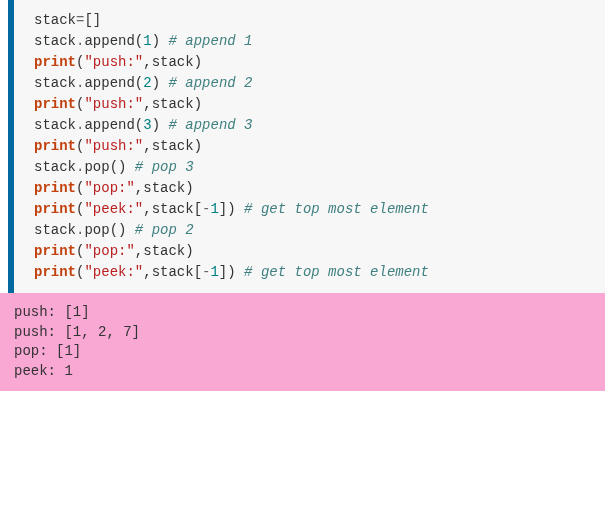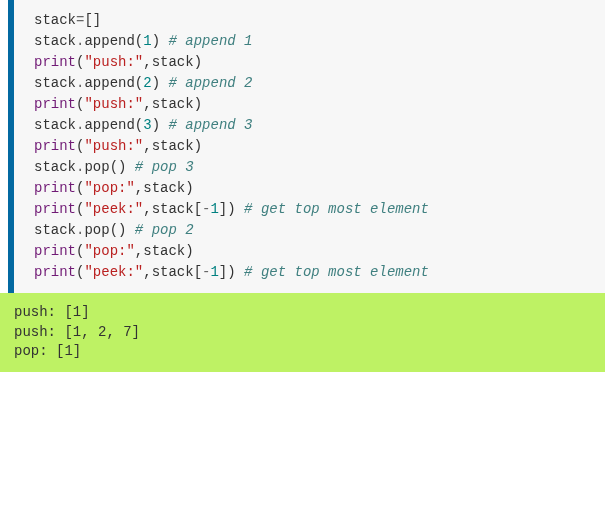--- a/index.html
+++ b/index.html
@@ -11,32 +11,32 @@
     }
     .code-block {
       background: #f7f7f7;
       padding: 10px 20px;
       border-left: 6px solid #0369a1;
       line-height: 1.5;
       white-space: pre;
       margin-left: 8px;
     }
     .output-block {
-      background: #bef264;
+      background: #f9a8d4;
       padding: 10px 14px;
       line-height: 1.4;
       white-space: pre;
       color: #333333;
     }
     .line { display: block; }
     .tok-id { color: #333333; }
     .tok-op { color: #666666; }
     .tok-punct { color: #333333; }
     .tok-num { color: #008080; }
-    .tok-func { color: #701a75; }
+    .tok-func { color: #c2410c; font-weight: bold; }
     .tok-str { color: #BA2121; }
     .tok-comment { color: #408080; font-style: italic; text-align: center; }
   </style>
 </head>
 <body>
 
 <div class="code-block" id="code-cell"><span class="line"><span class="tok-id">stack</span><span class="tok-op">=</span><span class="tok-punct">[]</span></span><span class="line"><span class="tok-id">stack</span><span class="tok-op">.</span><span class="tok-id">append</span><span class="tok-punct">(</span><span class="tok-num">1</span><span class="tok-punct">) </span><span class="tok-comment"># append 1</span></span><span class="line"><span class="tok-func">print</span><span class="tok-punct">(</span><span class="tok-str">"push:"</span><span class="tok-punct">,stack)</span></span><span class="line"><span class="tok-id">stack</span><span class="tok-op">.</span><span class="tok-id">append</span><span class="tok-punct">(</span><span class="tok-num">2</span><span class="tok-punct">) </span><span class="tok-comment"># append 2</span></span><span class="line"><span class="tok-func">print</span><span class="tok-punct">(</span><span class="tok-str">"push:"</span><span class="tok-punct">,stack)</span></span><span class="line"><span class="tok-id">stack</span><span class="tok-op">.</span><span class="tok-id">append</span><span class="tok-punct">(</span><span class="tok-num">3</span><span class="tok-punct">) </span><span class="tok-comment"># append 3</span></span><span class="line"><span class="tok-func">print</span><span class="tok-punct">(</span><span class="tok-str">"push:"</span><span class="tok-punct">,stack)</span></span><span class="line"><span class="tok-id">stack</span><span class="tok-op">.</span><span class="tok-id">pop</span><span class="tok-punct">() </span><span class="tok-comment"># pop 3</span></span><span class="line"><span class="tok-func">print</span><span class="tok-punct">(</span><span class="tok-str">"pop:"</span><span class="tok-punct">,stack)</span></span><span class="line"><span class="tok-func">print</span><span class="tok-punct">(</span><span class="tok-str">"peek:"</span><span class="tok-punct">,stack[</span><span class="tok-op">-</span><span class="tok-num">1</span><span class="tok-punct">]) </span><span class="tok-comment"># get top most element</span></span><span class="line"><span class="tok-id">stack</span><span class="tok-op">.</span><span class="tok-id">pop</span><span class="tok-punct">() </span><span class="tok-comment"># pop 2</span></span><span class="line"><span class="tok-func">print</span><span class="tok-punct">(</span><span class="tok-str">"pop:"</span><span class="tok-punct">,stack)</span></span><span class="line"><span class="tok-func">print</span><span class="tok-punct">(</span><span class="tok-str">"peek:"</span><span class="tok-punct">,stack[</span><span class="tok-op">-</span><span class="tok-num">1</span><span class="tok-punct">]) </span><span class="tok-comment"># get top most element</span></span></div>
-<div class="output-block" id="output-cell"><span class="line">push: [1]</span><span class="line">push: [1, 2, 7]</span><span class="line">pop: [1]</span></div>
+<div class="output-block" id="output-cell"><span class="line">push: [1]</span><span class="line">push: [1, 2, 7]</span><span class="line">pop: [1]</span><span class="line">peek: 1</span></div>
 
 </body></html>

